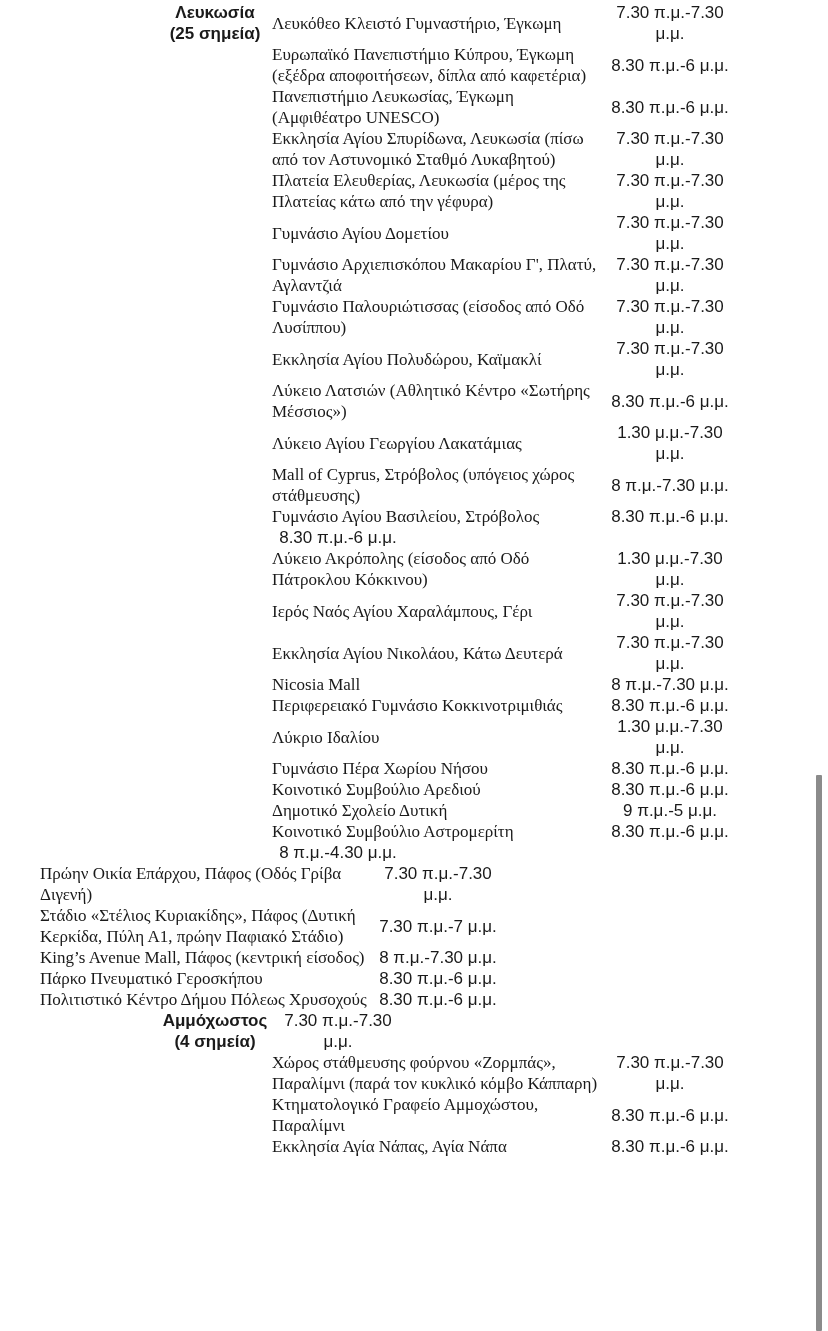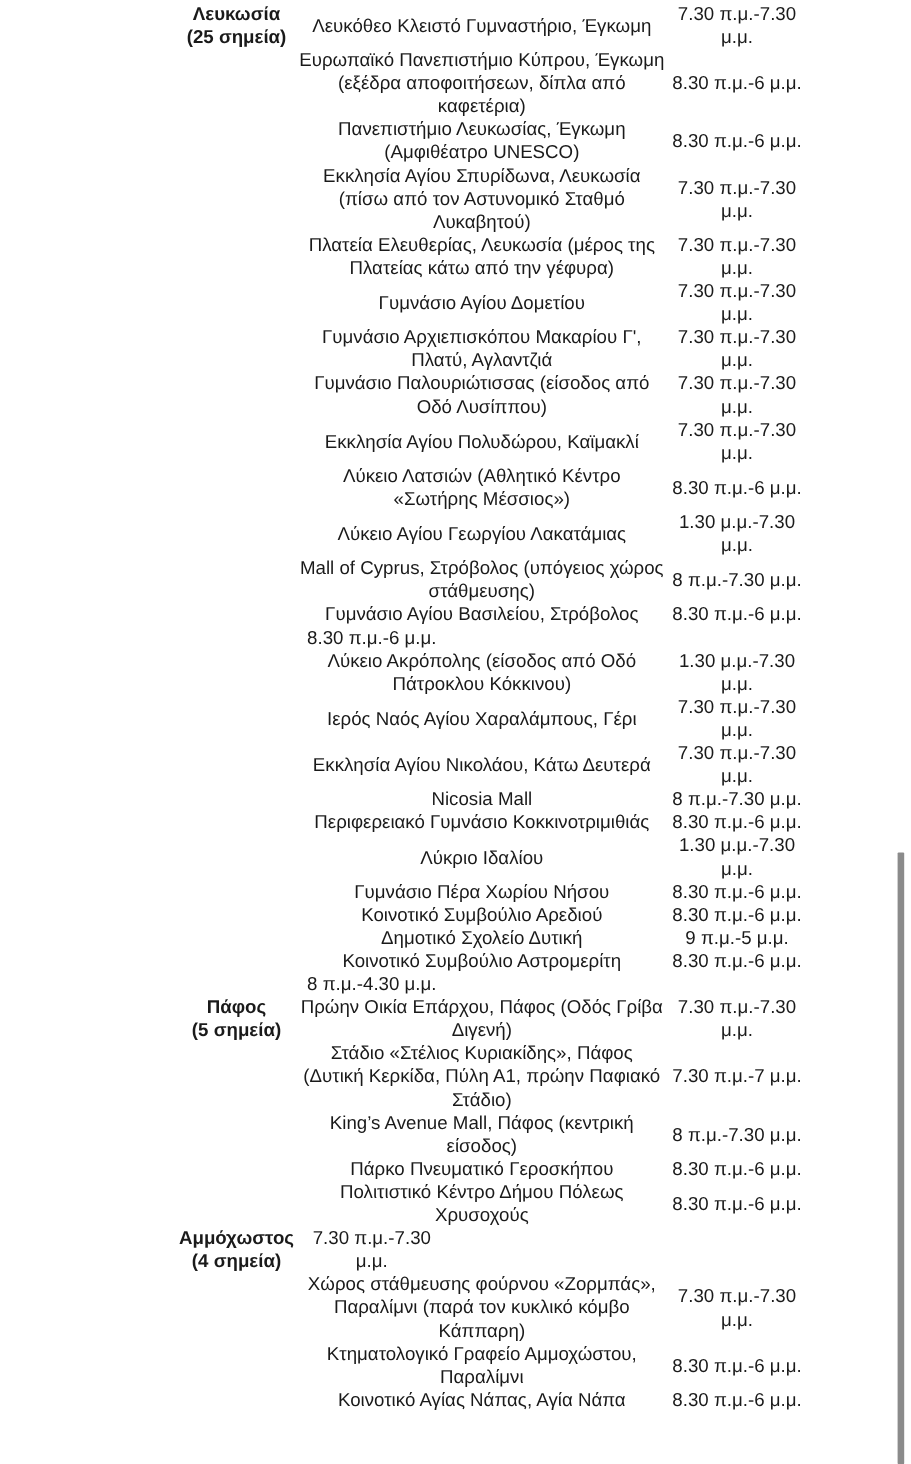--- a/index.html
+++ b/index.html
@@ -37,21 +37,21 @@
     flex-direction: column;
     flex: 1 1 auto;
   }
   .row {
     display: flex;
     align-items: center;
   }
   .loc {
     width: 332px;
     flex-shrink: 0;
-    text-align: center;
+    font-family: Liberation Serif, serif;
   }
   .hrs {
     width: 132px;
     flex-shrink: 0;
     text-align: center;
   }
   .scrollbar-thumb {
     position: absolute;
     left: 816px;
     top: 775px;
@@ -165,24 +165,20 @@
         <div class="row">
           <div class="loc">Κοινοτικό Συμβούλιο Αστρομερίτη</div>
           <div class="hrs">8.30 π.μ.-6 μ.μ.</div>
         </div>
         <div class="row">
           <div class="hrs">8 π.μ.-4.30 μ.μ.</div>
         </div>
       </div>
     </div>
     <div class="section">
-      <div class="region">
-        <div class="region-name">Πάφος</div>
-        <div class="region-points">(5 σημεία)</div>
-      </div>
       <div class="rows">
         <div class="row">
           <div class="loc">Πρώην Οικία Επάρχου, Πάφος (Οδός Γρίβα Διγενή)</div>
           <div class="hrs">7.30 π.μ.-7.30 μ.μ.</div>
         </div>
         <div class="row">
           <div class="loc">Στάδιο «Στέλιος Κυριακίδης», Πάφος (Δυτική Κερκίδα, Πύλη Α1, πρώην Παφιακό Στάδιο)</div>
           <div class="hrs">7.30 π.μ.-7 μ.μ.</div>
         </div>
         <div class="row">
@@ -210,20 +206,20 @@
         </div>
         <div class="row">
           <div class="loc">Χώρος στάθμευσης φούρνου «Ζορμπάς», Παραλίμνι (παρά τον κυκλικό κόμβο Κάππαρη)</div>
           <div class="hrs">7.30 π.μ.-7.30 μ.μ.</div>
         </div>
         <div class="row">
           <div class="loc">Κτηματολογικό Γραφείο Αμμοχώστου, Παραλίμνι</div>
           <div class="hrs">8.30 π.μ.-6 μ.μ.</div>
         </div>
         <div class="row">
-          <div class="loc">Κοινοτικό Αγίας Νάπας, Αγία Νάπα</div>
+          <div class="loc">Εκκλησία Αγία Νάπας, Αγία Νάπα</div>
           <div class="hrs">8.30 π.μ.-6 μ.μ.</div>
         </div>
       </div>
     </div>
   </div>
 
 <div class="scrollbar-thumb" style="background: rgb(139, 139, 139);"></div>
 
 </body></html>

